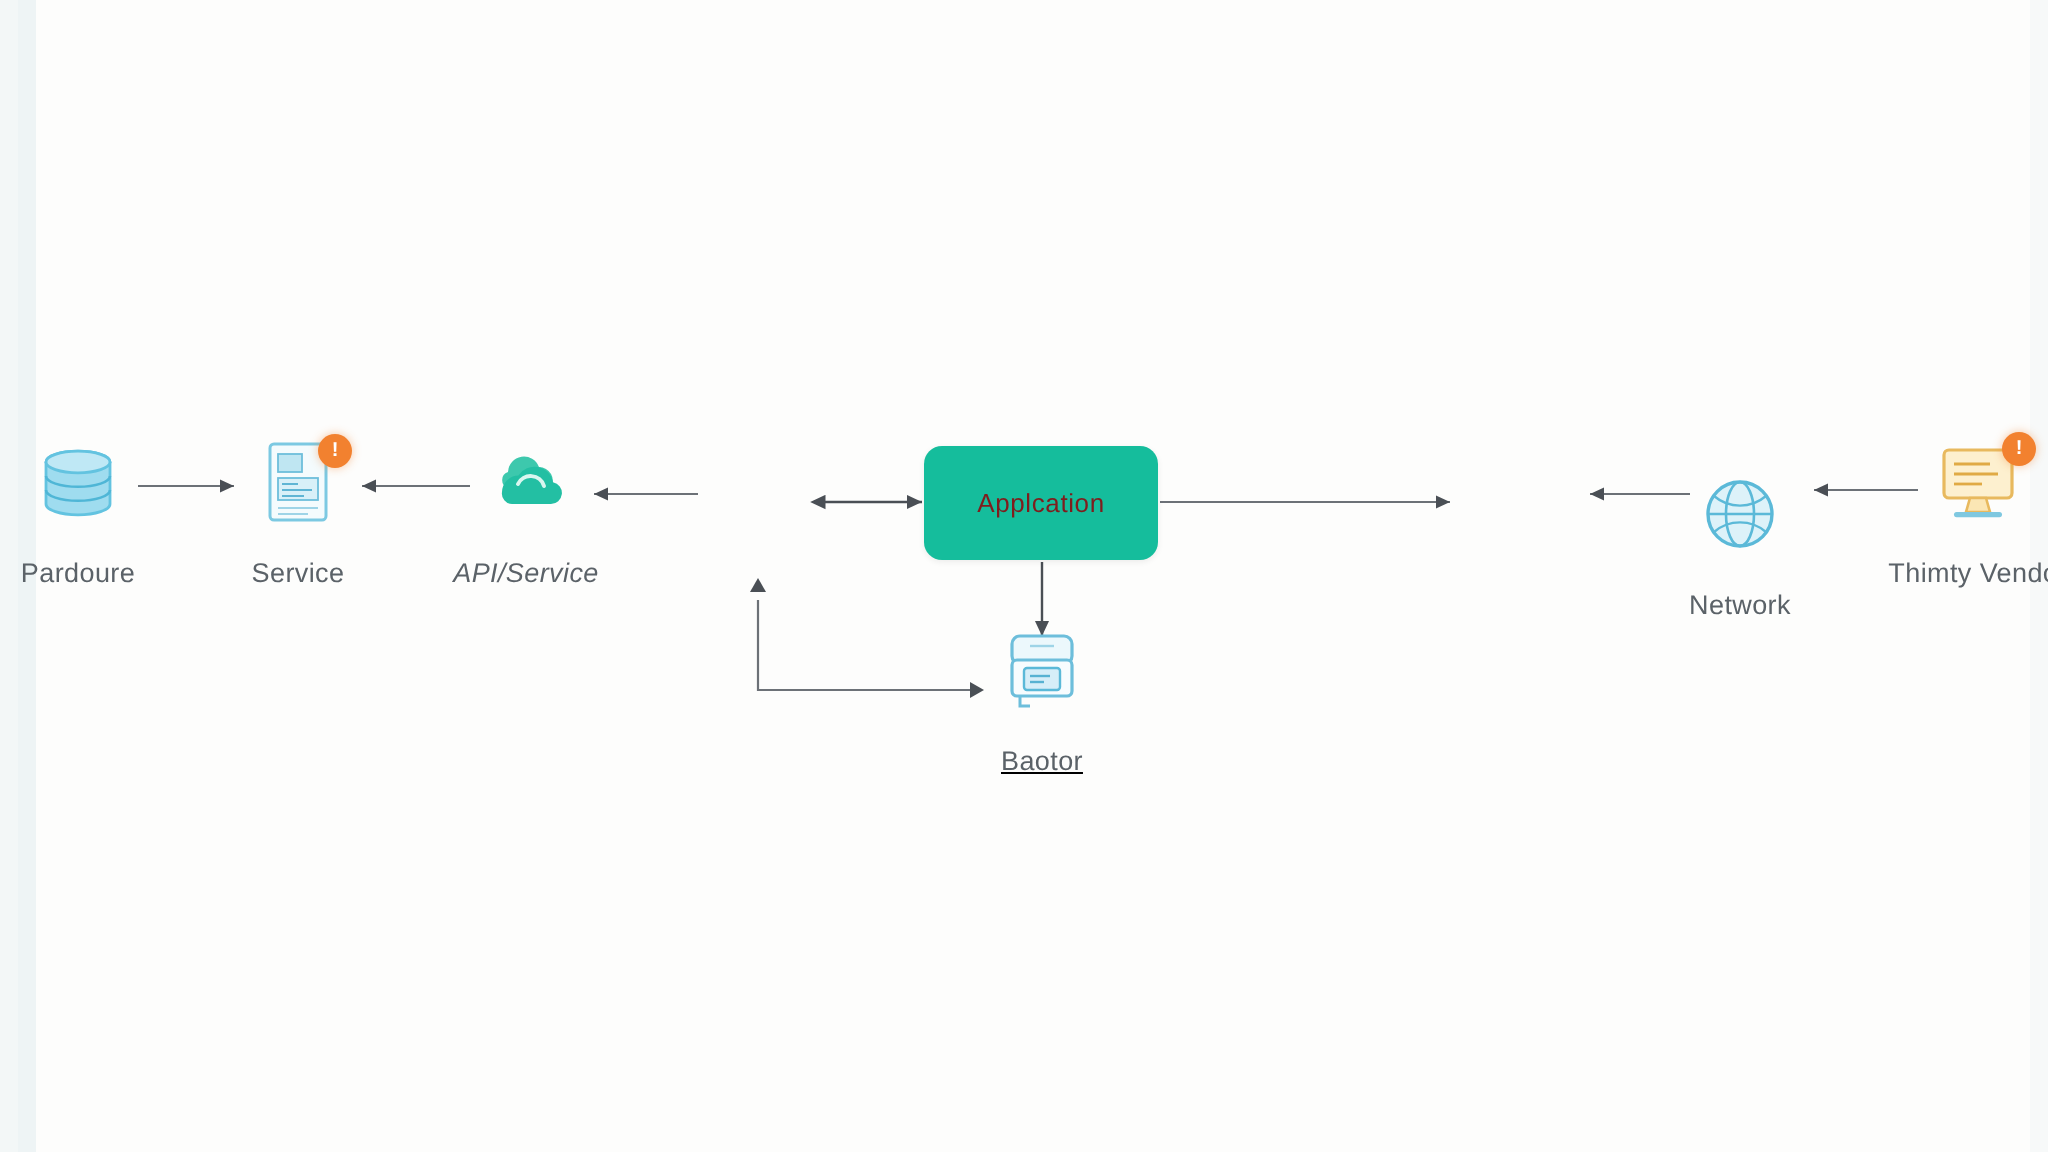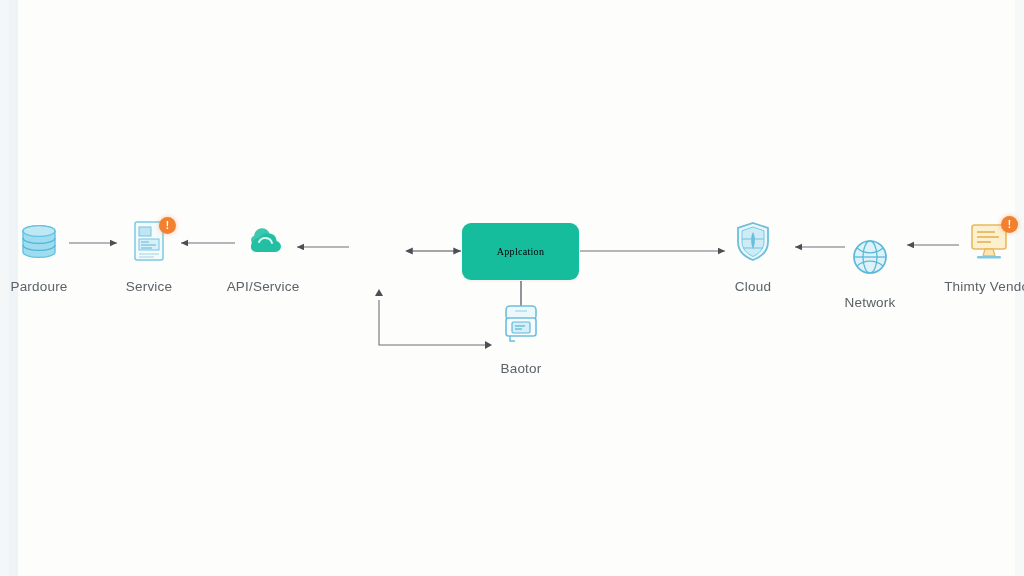--- a/index.html
+++ b/index.html
@@ -52,24 +52,23 @@
     left: 453px; top: 223px;
     width: 117px; height: 57px;
     background: #15bd9c;
     border-radius: 9px;
     display: flex;
     align-items: center;
     justify-content: center;
     box-shadow: 0 1px 3px rgba(0,0,0,0.07);
   }
   .appbox .app-label {
-    color: #000000;
-    font-size: 10px;
+    color: #7f1d1d;
+    font-size: 13px;
     letter-spacing: 0.3px;
-    font-family: Liberation Serif, serif;
   }
   .badge {
     position: absolute;
     width: 17px; height: 17px;
     border-radius: 50%;
     background: #f2812f;
     color: #ffffff;
     font-size: 10px;
     font-weight: bold;
     display: flex;
@@ -146,52 +145,38 @@
           <line x1="18" y1="33" x2="29" y2="33" stroke="#5fb5d4" stroke-width="1"></line>
           <line x1="16" y1="39" x2="36" y2="39" stroke="#9ed4e7" stroke-width="1"></line>
           <line x1="16" y1="42" x2="31" y2="42" stroke="#9ed4e7" stroke-width="1"></line>
         </svg>
         <span class="badge" style="right:-1px; top:2px;">!</span>
       </span>
     </div>
     <div class="node-label">Service</div>
   </div>
 
-  <div class="node" style="left:199px; top:210px;">
+  <div class="node" style="left:199px; top:210px;font-style:italic;">
     <div class="icon-wrap">
       <span class="icon-rel">
         <svg width="52" height="52" viewBox="0 0 52 52">
           <path d="M17,21 a8,8 0 0 1 15.5,-2.5 a7,7 0 0 1 6,10.5 L17,29 a4.2,4.2 0 0 1 0,-8 z" fill="#2cc3a6" opacity="0.92"></path>
           <path d="M14,31 a8.5,8.5 0 0 1 8.2,-8.3 a9.5,9.5 0 0 1 17.3,3.4 a5.5,5.5 0 0 1 -1.1,10.9 L19,37 a5.2,5.2 0 0 1 -5,-6 z" fill="#23bfa3"></path>
           <path d="M22,27 a7,7 0 0 1 13,1" fill="none" stroke="#d9f6ef" stroke-width="2" stroke-linecap="round"></path>
         </svg>
       </span>
     </div>
     <div class="node-label">API/Service</div>
   </div>
 
 
   <div class="appbox">
     <span class="app-label">Applcation</span>
   </div>
 
-  <div class="node" style="left:689px; top:210px;">
-    <div class="icon-wrap">
-      <span class="icon-rel">
-        <svg width="52" height="52" viewBox="0 0 52 52">
-          <path d="M26,8 L41,13 L41,27 C41,36 34,42 26,45 C18,42 11,36 11,27 L11,13 z" fill="#e8f7fb" stroke="#6dbedb" stroke-width="1.8"></path>
-          <path d="M26,12 L37,15.8 L37,27 C37,34 31.5,39 26,41.5 C20.5,39 15,34 15,27 L15,15.8 z" fill="#cdecf6" stroke="#7cc9e2" stroke-width="1"></path>
-          <line x1="15" y1="24" x2="37" y2="24" stroke="#79c5e0" stroke-width="1.1"></line>
-          <line x1="16" y1="33" x2="36" y2="33" stroke="#79c5e0" stroke-width="1.1"></line>
-          <path d="M26,17 C28.5,21 28.5,29 26,34 C23.5,29 23.5,21 26,17 z" fill="#6dbedb"></path>
-        </svg>
-      </span>
-    </div>
-    <div class="node-label">Cloud</div>
-  </div>
 
   <div class="node" style="left:806px; top:226px;">
     <div class="icon-wrap">
       <span class="icon-rel">
         <svg width="52" height="52" viewBox="0 0 52 52">
           <circle cx="26" cy="26" r="16" fill="#ddf2f9" stroke="#5bb9d8" stroke-width="1.7"></circle>
           <ellipse cx="26" cy="26" rx="7" ry="16" fill="none" stroke="#5bb9d8" stroke-width="1.3"></ellipse>
           <line x1="10" y1="26" x2="42" y2="26" stroke="#5bb9d8" stroke-width="1.3"></line>
           <path d="M13,17 a20,20 0 0 0 26,0" fill="none" stroke="#5bb9d8" stroke-width="1.2"></path>
           <path d="M13,35 a20,20 0 0 1 26,0" fill="none" stroke="#5bb9d8" stroke-width="1.2"></path>
@@ -211,21 +196,21 @@
           <line x1="14" y1="27" x2="28" y2="27" stroke="#e0aa45" stroke-width="1.4"></line>
           <path d="M22,34 L30,34 L32,41 L20,41 z" fill="#fbe6b4" stroke="#e8b95e" stroke-width="1.3"></path>
           <rect x="14" y="41" width="24" height="2.6" rx="1.3" fill="#7fc8e0"></rect>
         </svg>
         <span class="badge" style="right:-3px; top:1px;">!</span>
       </span>
     </div>
     <div class="node-label">Thimty Vendor</div>
   </div>
 
-  <div class="node" style="left:457px; top:292px;">
+  <div class="node" style="left:457px; top:304px;text-decoration:underline;">
     <div class="icon-wrap">
       <span class="icon-rel">
         <svg width="52" height="52" viewBox="0 0 52 52">
           <rect x="11" y="9" width="30" height="14" rx="4" fill="#ecf8fc" stroke="#6dbedb" stroke-width="1.6"></rect>
           <rect x="11" y="21" width="30" height="18" rx="2.5" fill="#f7fcfe" stroke="#6dbedb" stroke-width="1.6"></rect>
           <rect x="17" y="25" width="18" height="11" rx="1.5" fill="#d6eef8" stroke="#5bb9d8" stroke-width="1.2"></rect>
           <line x1="20" y1="29" x2="30" y2="29" stroke="#57b2d2" stroke-width="1.2"></line>
           <line x1="20" y1="32" x2="27" y2="32" stroke="#57b2d2" stroke-width="1.2"></line>
           <line x1="20" y1="14" x2="32" y2="14" stroke="#9ed4e7" stroke-width="1.2"></line>
           <path d="M15,39 L15,44 L20,44" fill="none" stroke="#6dbedb" stroke-width="1.5"></path>

